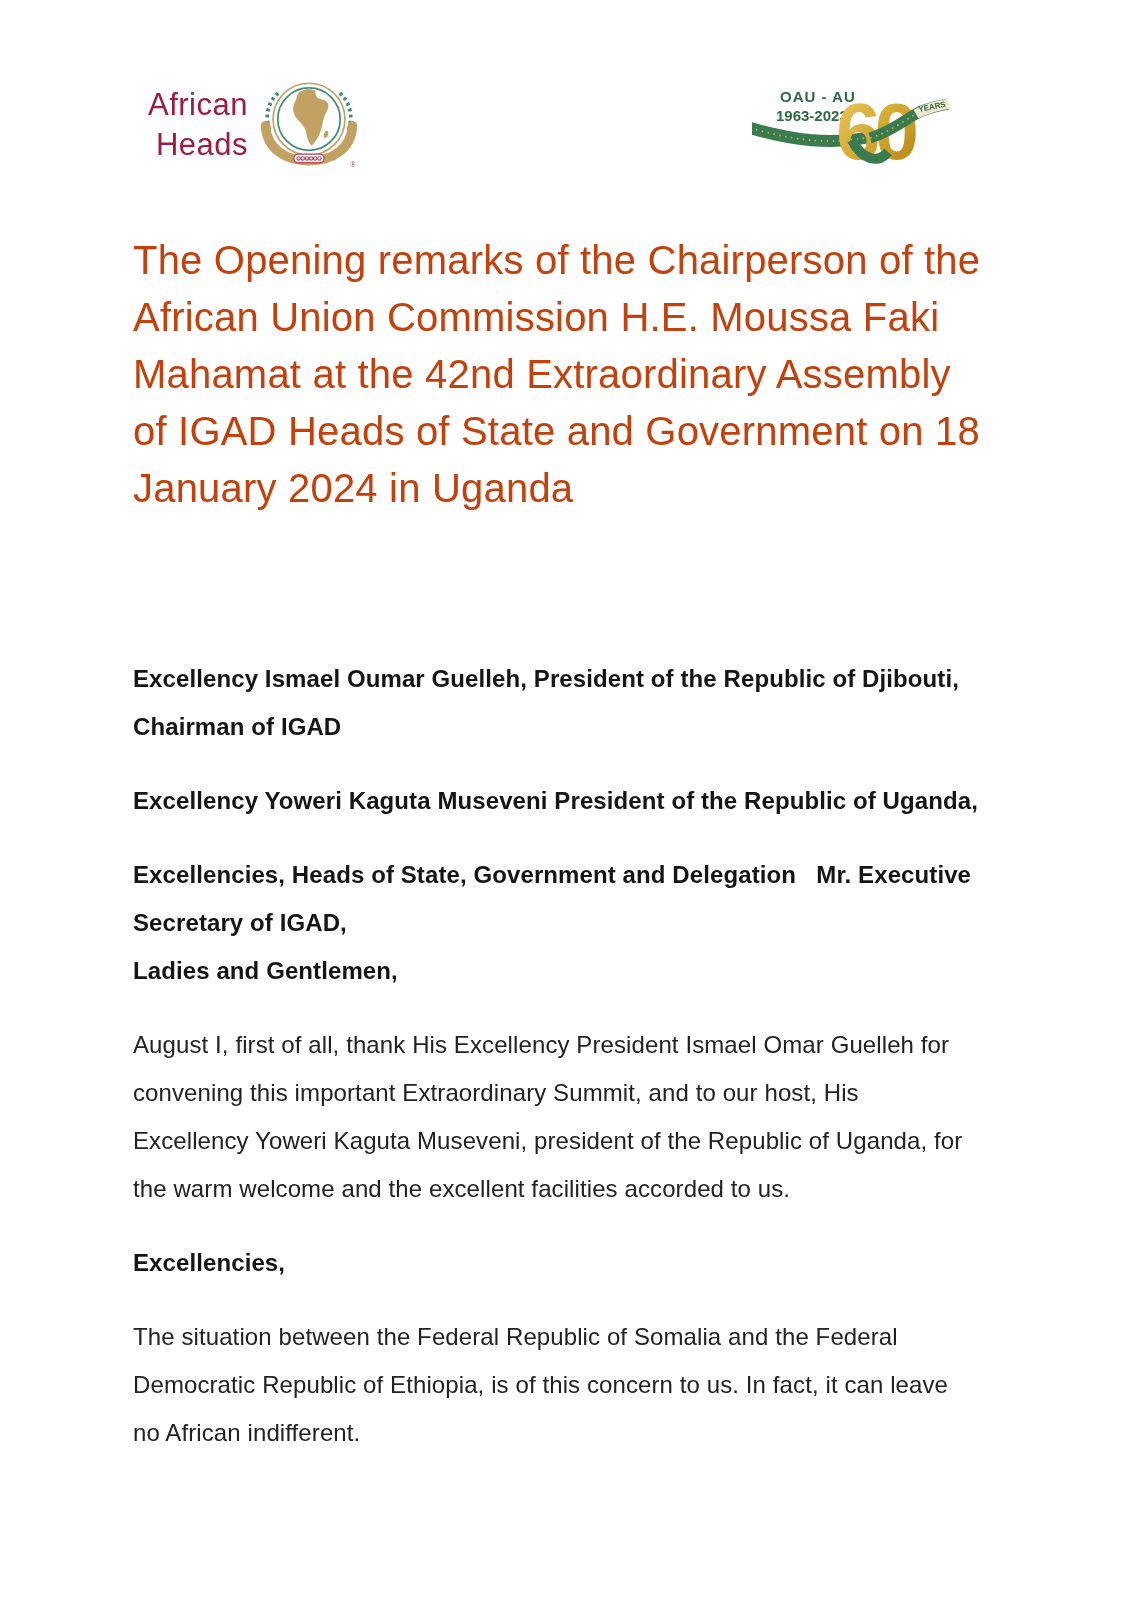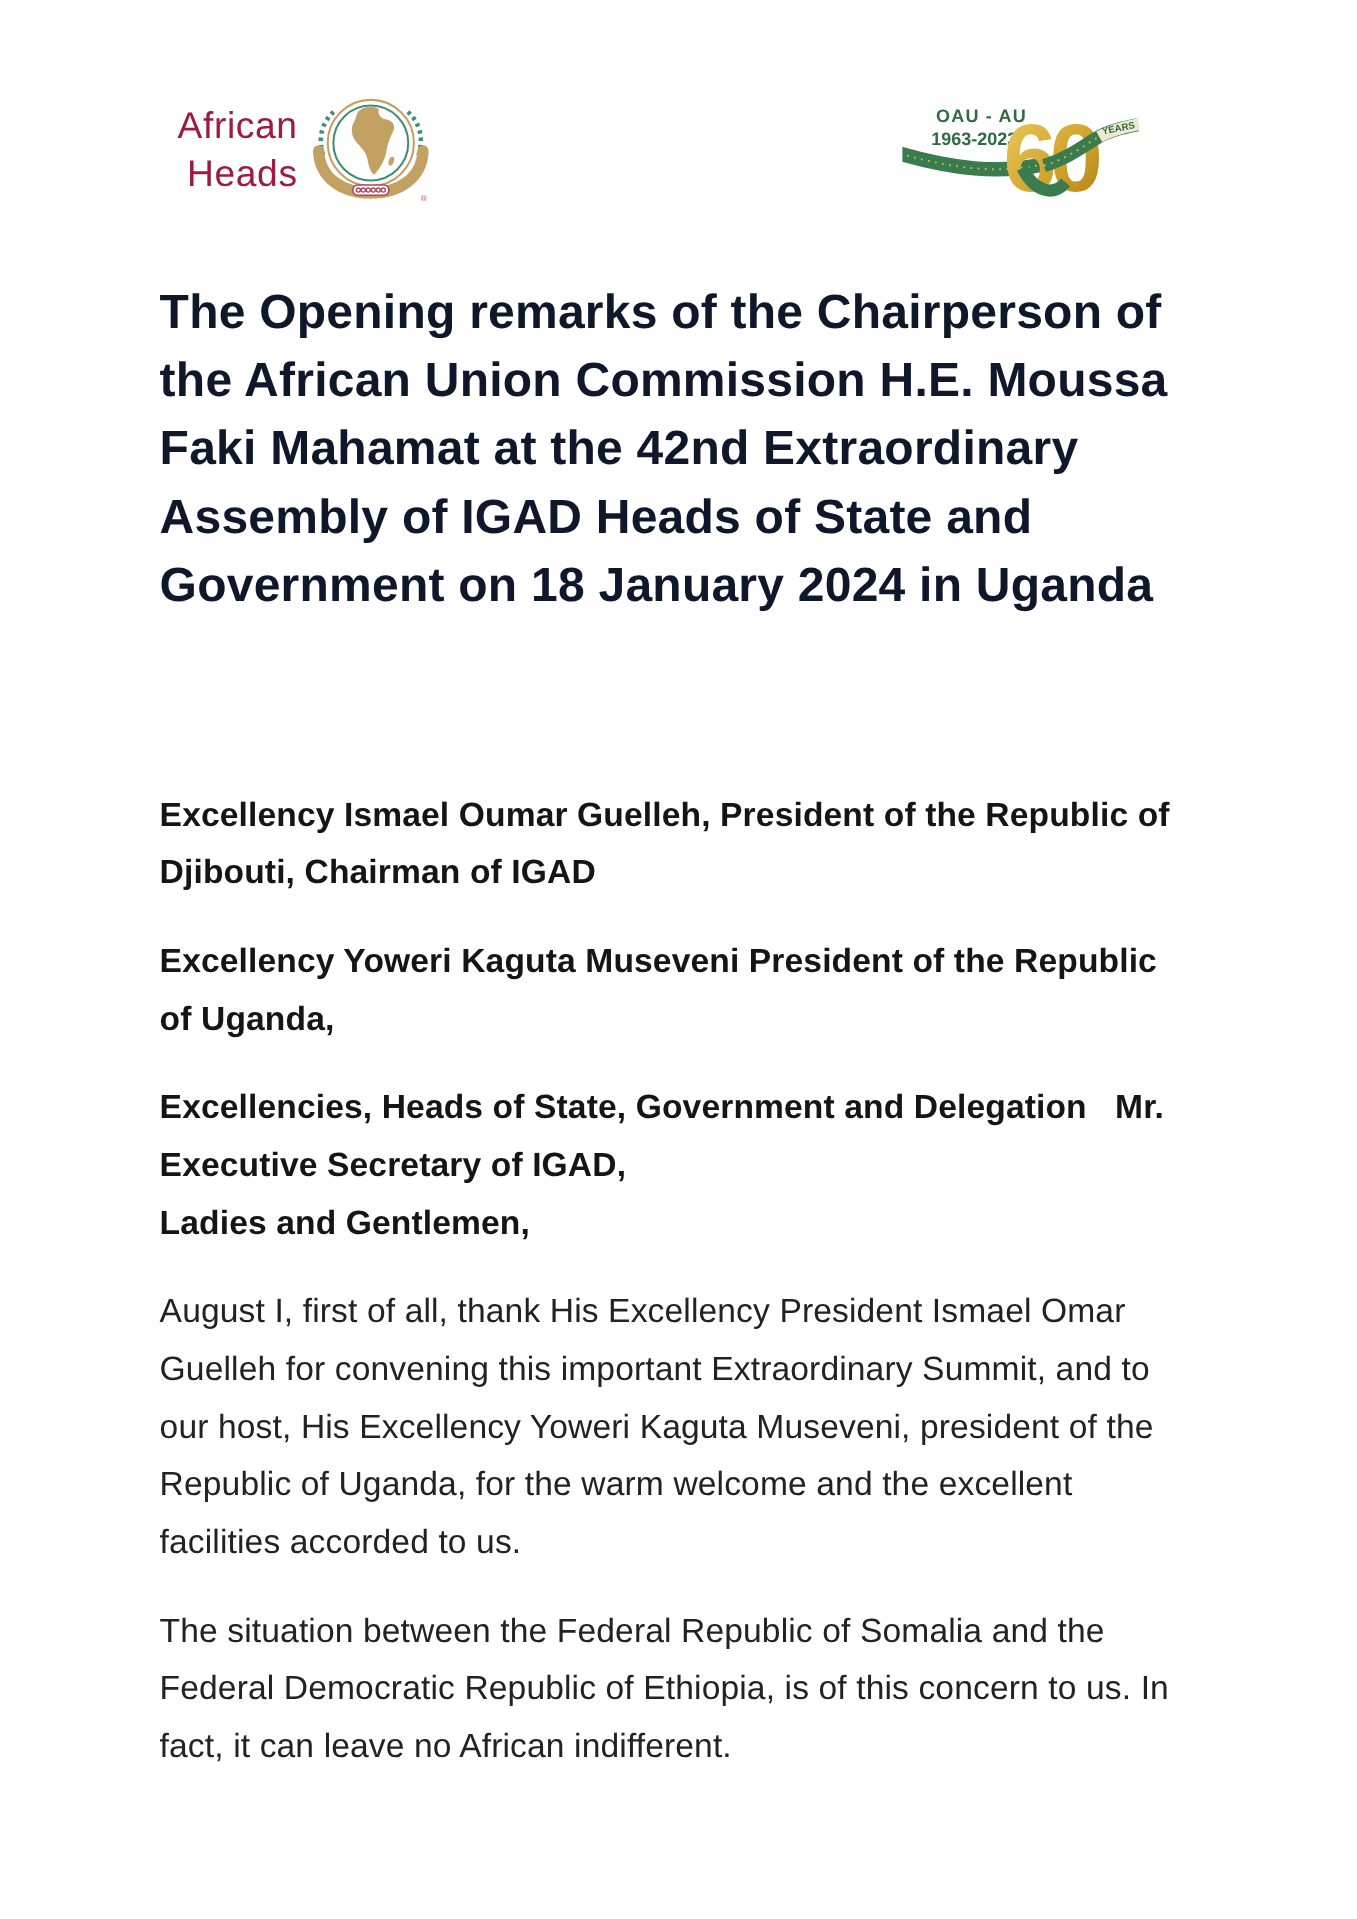--- a/index.html
+++ b/index.html
@@ -17,28 +17,28 @@
     text-align:right; color:#9B1C40; font-size:31px; line-height:40px;
     font-weight:400; letter-spacing:0.5px; padding-top:6px;
   }
   .au-emblem { margin-left:9px; }
 
   .anniv-logo { position:absolute; left:752px; top:76px; }
 
   
   .doc-title {
     position:absolute; left:133px; top:232px; width:862px;
-    font-size:40px; line-height:57px; font-weight:700; color:#0f172a;
+    font-size:40px; line-height:57px; font-weight:400; color:#c2410c;
     letter-spacing:0.2px;
   }
 
   
   .doc-body { position:absolute; left:133px; top:655px; width:848px; }
   .doc-body p {
-    font-size:28px; line-height:48px; margin-bottom:26px;
+    font-size:24px; line-height:48px; margin-bottom:26px;
     white-space:pre-line; color:#222222; letter-spacing:0.1px;
   }
   .doc-body p.bold { font-weight:700; color:#151515; }
 </style>
 </head>
 <body>
 
 <div class="page">
 
   <div class="au-logo">
@@ -100,16 +100,17 @@
   </svg>
 
   <h1 class="doc-title">The Opening remarks of the Chairperson of the African Union Commission H.E. Moussa Faki Mahamat at the 42nd Extraordinary Assembly of IGAD Heads of State and Government on 18 January 2024 in Uganda</h1>
 
   <div class="doc-body">
     <p class="bold">Excellency Ismael Oumar Guelleh, President of the Republic of Djibouti, Chairman of IGAD</p>
     <p class="bold">Excellency Yoweri Kaguta Museveni President of the Republic of Uganda,</p>
     <p class="bold">Excellencies, Heads of State, Government and Delegation &nbsp;&nbsp;Mr. Executive Secretary of IGAD,
 Ladies and Gentlemen,</p>
     <p>August I, first of all, thank His Excellency President Ismael Omar Guelleh for convening this important Extraordinary Summit, and to our host, His Excellency Yoweri Kaguta Museveni, president of the Republic of Uganda, for the warm welcome and the excellent facilities accorded to us.</p>
+    <p class="bold">Excellencies,</p>
     <p>The situation between the Federal Republic of Somalia and the Federal Democratic Republic of Ethiopia, is of this concern to us. In fact, it can leave no African indifferent.</p>
   </div>
 
 </div>
 
 </body></html>

